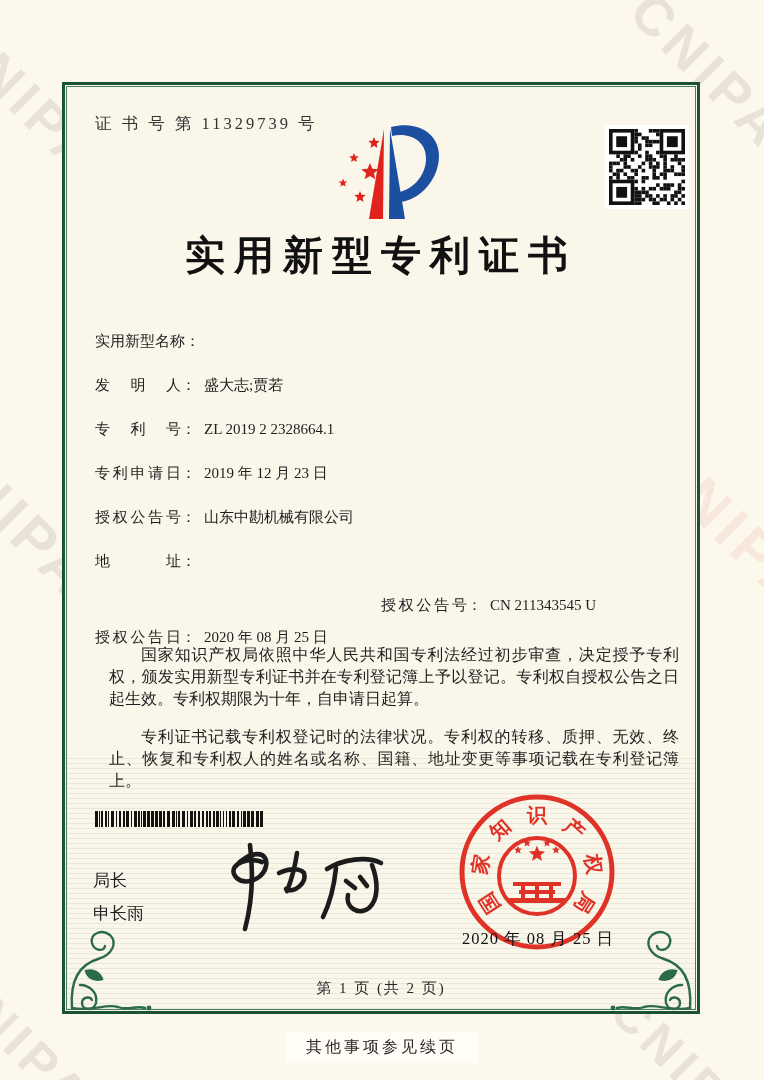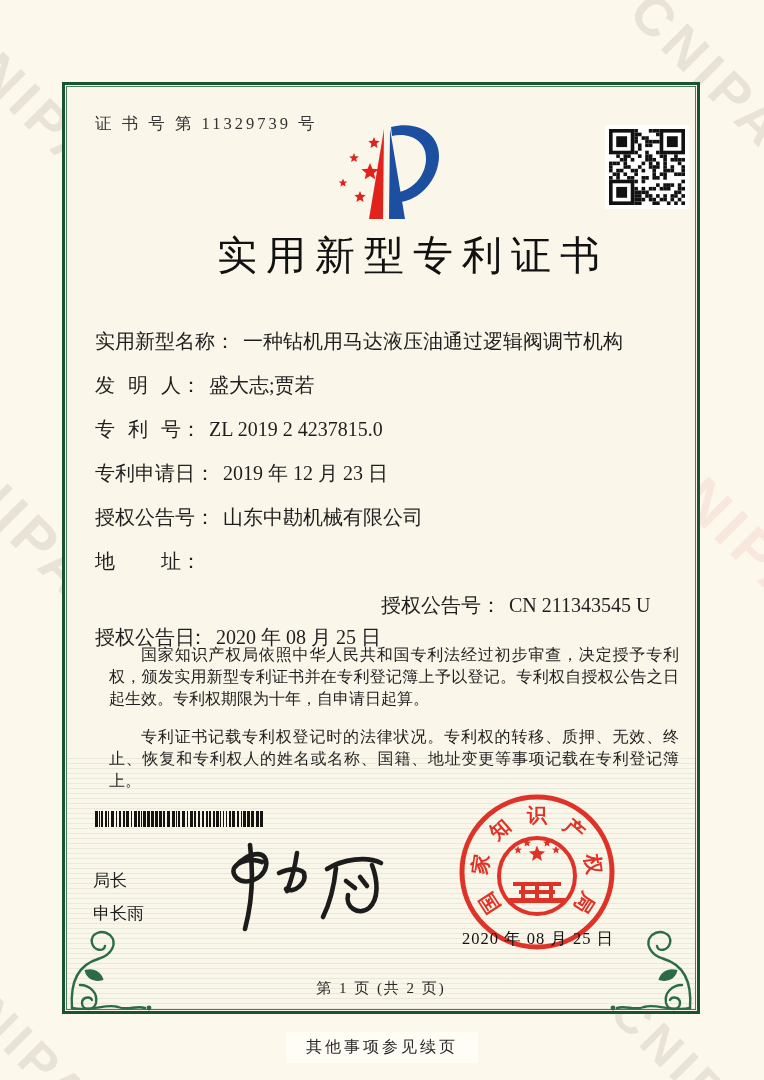--- a/index.html
+++ b/index.html
@@ -56,27 +56,26 @@
   .logo{position:absolute;left:262px;top:30px;width:125px;height:108px;}
 
   .qr-wrap{
     position:absolute;left:540px;top:40px;
     width:76px;height:76px;background:#fff;padding:4px;
   }
 
   .title{
     position:absolute;left:0;top:143px;width:100%;
     text-align:center;
-    font-size:40px;font-weight:normal;color:#111;
+    font-size:40px;font-weight:bold;color:#111;
     letter-spacing:9px;
-    padding-left:32px;
   }
 
   
-  .fields{position:absolute;left:30px;top:246px;width:592px;font-size:20px;color:#1e1e1e;}
+  .fields{position:absolute;left:30px;top:246px;width:592px;font-size:15px;color:#1e1e1e;}
   .frow{display:flex;align-items:flex-start;margin-bottom:23px;line-height:21px;white-space:nowrap;}
   .fpair{display:flex;white-space:nowrap;}
   .fpair.w275{width:286px;margin-top:32px;}
   .flabel{
     display:inline-block;min-width:86px;
     text-align:justify;text-align-last:justify;
     white-space:nowrap;
   }
   .fcolon{display:inline-block;margin-right:8px;}
 
@@ -305,31 +304,30 @@
           <rect x="8" y="64" width="12" height="12" fill="#111"></rect>
         </svg>
     </div>
 
     <div class="title">实用新型专利证书</div>
 
     <div class="fields">
       <div class="frow">
         <span class="flabel">实用新型名称</span>
           <span class="fcolon">：</span>
-        <span class="fvalue">一种钻机用马达液压油通过逻辑阀调节机构</span>
       </div>
       <div class="frow">
         <span class="flabel">发明人</span>
           <span class="fcolon">：</span>
         <span class="fvalue">盛大志;贾若</span>
       </div>
       <div class="frow">
         <span class="flabel">专利号</span>
           <span class="fcolon">：</span>
-        <span class="fvalue">ZL 2019 2 4237815.0</span>
+        <span class="fvalue">ZL 2019 2 2328664.1</span>
       </div>
       <div class="frow">
         <span class="flabel">专利申请日</span>
           <span class="fcolon">：</span>
         <span class="fvalue">2019 年 12 月 23 日</span>
       </div>
       <div class="frow">
         <span class="flabel">授权公告号</span>
           <span class="fcolon">：</span>
         <span class="fvalue">山东中勘机械有限公司</span>

